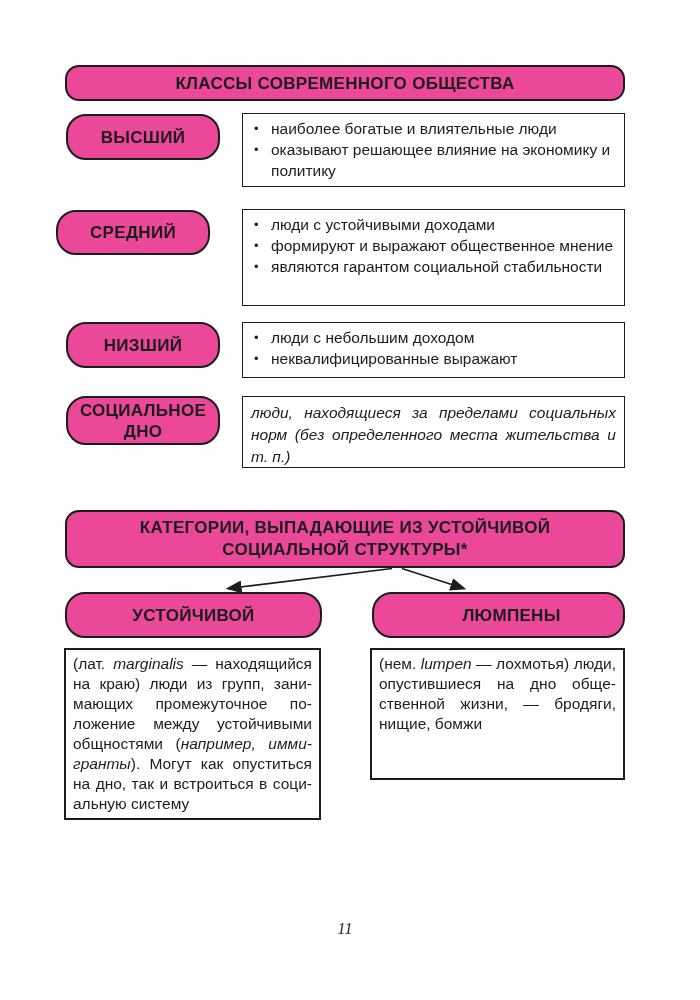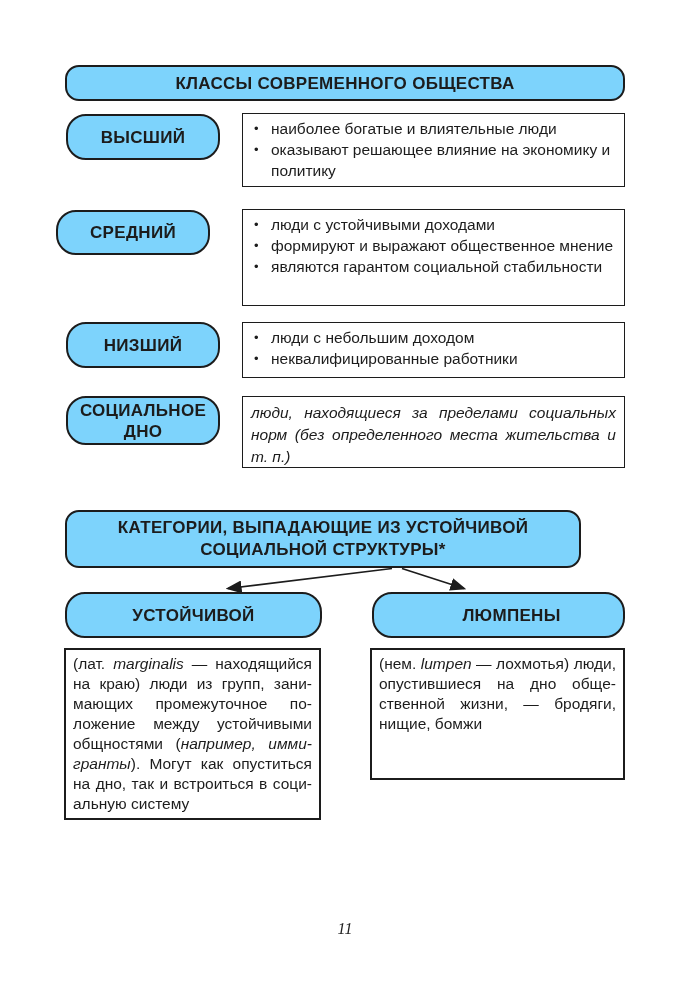--- a/index.html
+++ b/index.html
@@ -3,21 +3,21 @@
 <meta charset="utf-8">
 <style>
   html,body{margin:0;padding:0;background:#fff;}
   #page{
     position:relative;width:700px;height:1000px;background:#ffffff;
     font-family:"Liberation Sans","DejaVu Sans",sans-serif;color:#1c1c1c;
     overflow:hidden;
   }
   .rbox{
     position:absolute;box-sizing:border-box;border:2px solid #1c1c1c;
-    border-radius:13px;background:#7dd3fc;display:flex;align-items:center;
+    border-radius:13px;background:#ec4899;display:flex;align-items:center;
     justify-content:center;text-align:center;font-weight:bold;
   }
   .hdr{font-size:17px;letter-spacing:.3px;line-height:21px;border-radius:20px;}
   .srect{
     position:absolute;box-sizing:border-box;border:1.5px solid #1c1c1c;
     background:#fff;font-size:15.5px;line-height:21px;
   }
   .drect{
     position:absolute;box-sizing:border-box;border:2px solid #1c1c1c;
     background:#fff;font-size:15.5px;line-height:20px;
@@ -80,32 +80,32 @@
   <div class="rbox hdr" style="left:66px;top:322px;width:154px;height:46px;">
     <span>НИЗШИЙ</span>
   </div>
   <div class="srect bullets" style="left:242px;top:322px;width:383px;height:56px;">
     <div class="bullet">
       <span class="dot">•</span>
       <span class="bt">люди с небольшим доходом</span>
     </div>
     <div class="bullet">
       <span class="dot">•</span>
-      <span class="bt">неквалифицированные работники</span>
+      <span class="bt">неквалифицированные выражают</span>
     </div>
   </div>
 
   <div class="rbox hdr" style="left:66px;top:396px;width:154px;height:49px;padding:0 24px;">
     <span>СОЦИАЛЬНОЕ ДНО</span>
   </div>
   <div class="srect desc" style="left:242px;top:396px;width:383px;height:72px;font-style:italic;">
     <span>люди, находящиеся за пределами социальных норм (без определенного места жительства и т. п.)</span>
   </div>
 
-  <div class="rbox hdr cat2" style="left:65px;top:510px;width:516px;height:58px;border-radius:14px;flex-direction:column;">
+  <div class="rbox hdr cat2" style="left:65px;top:510px;width:560px;height:58px;border-radius:14px;flex-direction:column;">
     <div>КАТЕГОРИИ, ВЫПАДАЮЩИЕ ИЗ УСТОЙЧИВОЙ</div>
     <div>СОЦИАЛЬНОЙ СТРУКТУРЫ*</div>
   </div>
 
   <svg id="arrows" width="700" height="28" viewBox="0 0 700 28">
     <defs>
       <marker id="ah" markerWidth="10" markerHeight="8" refX="8.5" refY="4" orient="auto">
         <polygon points="0,0 10,4 0,8" fill="#1c1c1c"></polygon>
       </marker>
     </defs>

